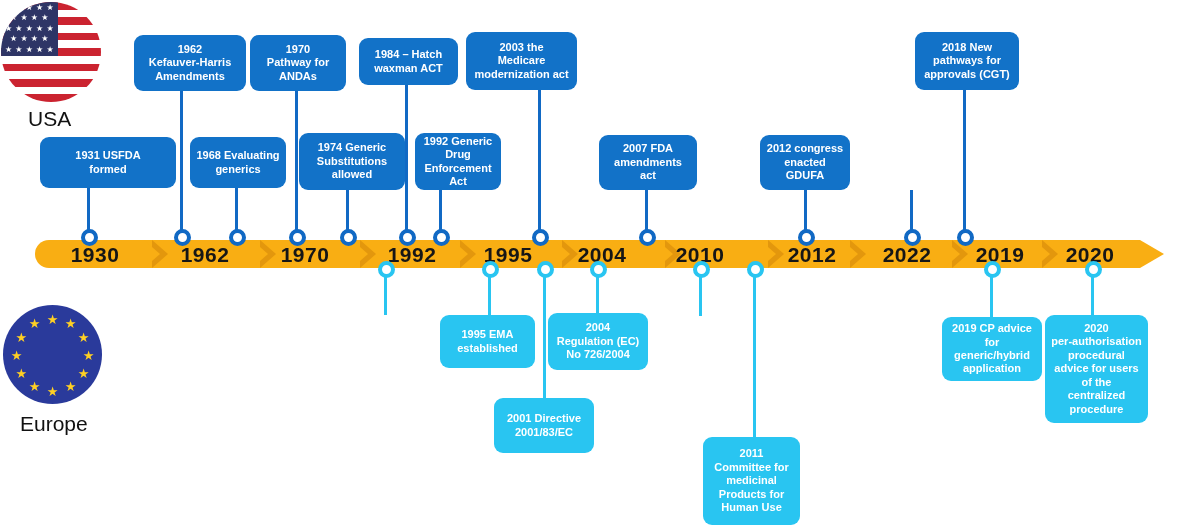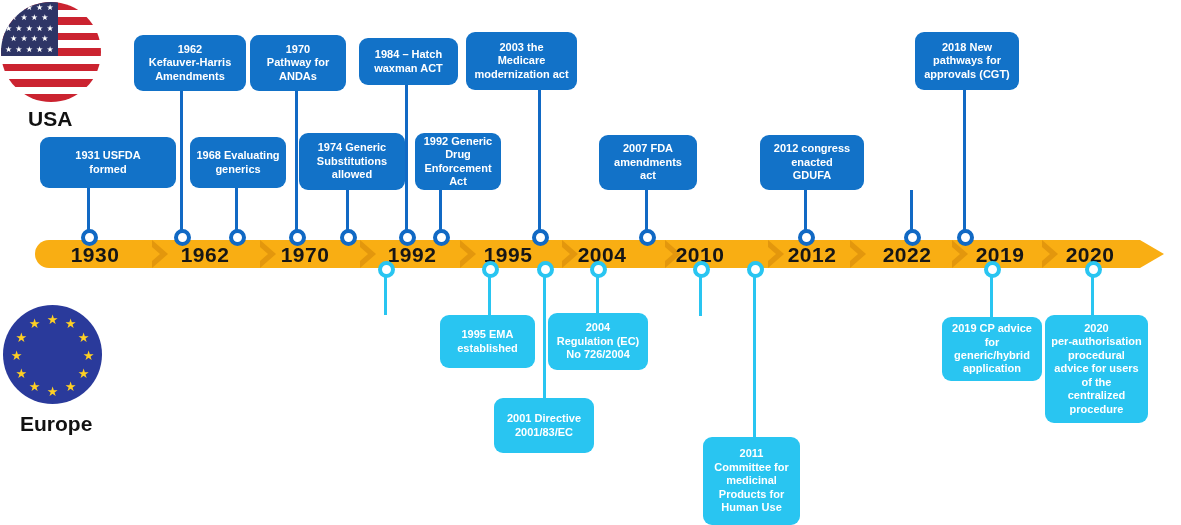--- a/index.html
+++ b/index.html
@@ -35,21 +35,21 @@
 
   
   .us-flag{position:absolute;left:1px;top:2px;width:100px;height:100px;border-radius:50%;overflow:hidden;
        background:repeating-linear-gradient(to bottom,var(--usred,#CB2330) 0 7.7px,#fff 7.7px 15.4px);}
   .us-canton{position:absolute;left:0;top:0;width:57px;height:54px;background:var(--usnavy,#2E3566);
        display:flex;align-items:center;justify-content:center;color:#fff;font-size:8px;
        line-height:1.3;letter-spacing:.5px;white-space:pre-line;text-align:center;}
   .eu-flag{position:absolute;left:3px;top:305px;width:99px;height:99px;border-radius:50%;
        background:var(--euflag,#2A3A9B);}
   .eu-star{position:absolute;transform:translate(-50%,-50%);color:var(--eustar,#FFD024);font-size:13px;}
-  .region-label{position:absolute;font-size:21px;font-weight:bold;color:#111;}
+  .region-label{position:absolute;font-size:21px;font-weight:normal;color:#111;}
   .usa-label{left:28px;top:107px;}
   .europe-label{left:20px;top:412px;}
 </style>
 </head>
 <body>
 
 <div class="canvas">
 
   <div class="us-flag">
     <div class="us-canton"><span>★ ★ ★ ★ ★
@@ -178,21 +178,21 @@
 modernization act</div>
   <div class="stem usa" style="left:538px;top:90px;height:140px"></div>
   <div class="ring usa" style="left:532px"></div>
 
   <div class="box usa" style="left:599px;top:135px;width:98px;height:55px">2007 FDA
 amendments
 act</div>
   <div class="stem usa" style="left:645px;top:190px;height:40px"></div>
   <div class="ring usa" style="left:639px"></div>
 
-  <div class="box usa" style="left:760px;top:135px;width:104px;height:55px">2012 congress
+  <div class="box usa" style="left:760px;top:135px;width:90px;height:55px">2012 congress
 enacted
 GDUFA</div>
   <div class="stem usa" style="left:804px;top:190px;height:40px"></div>
   <div class="ring usa" style="left:798px"></div>
 
   <div class="stem usa" style="left:910px;top:190px;height:40px"></div>
   <div class="ring usa" style="left:904px"></div>
 
   <div class="box usa" style="left:915px;top:32px;width:104px;height:58px">2018 New
 pathways for

